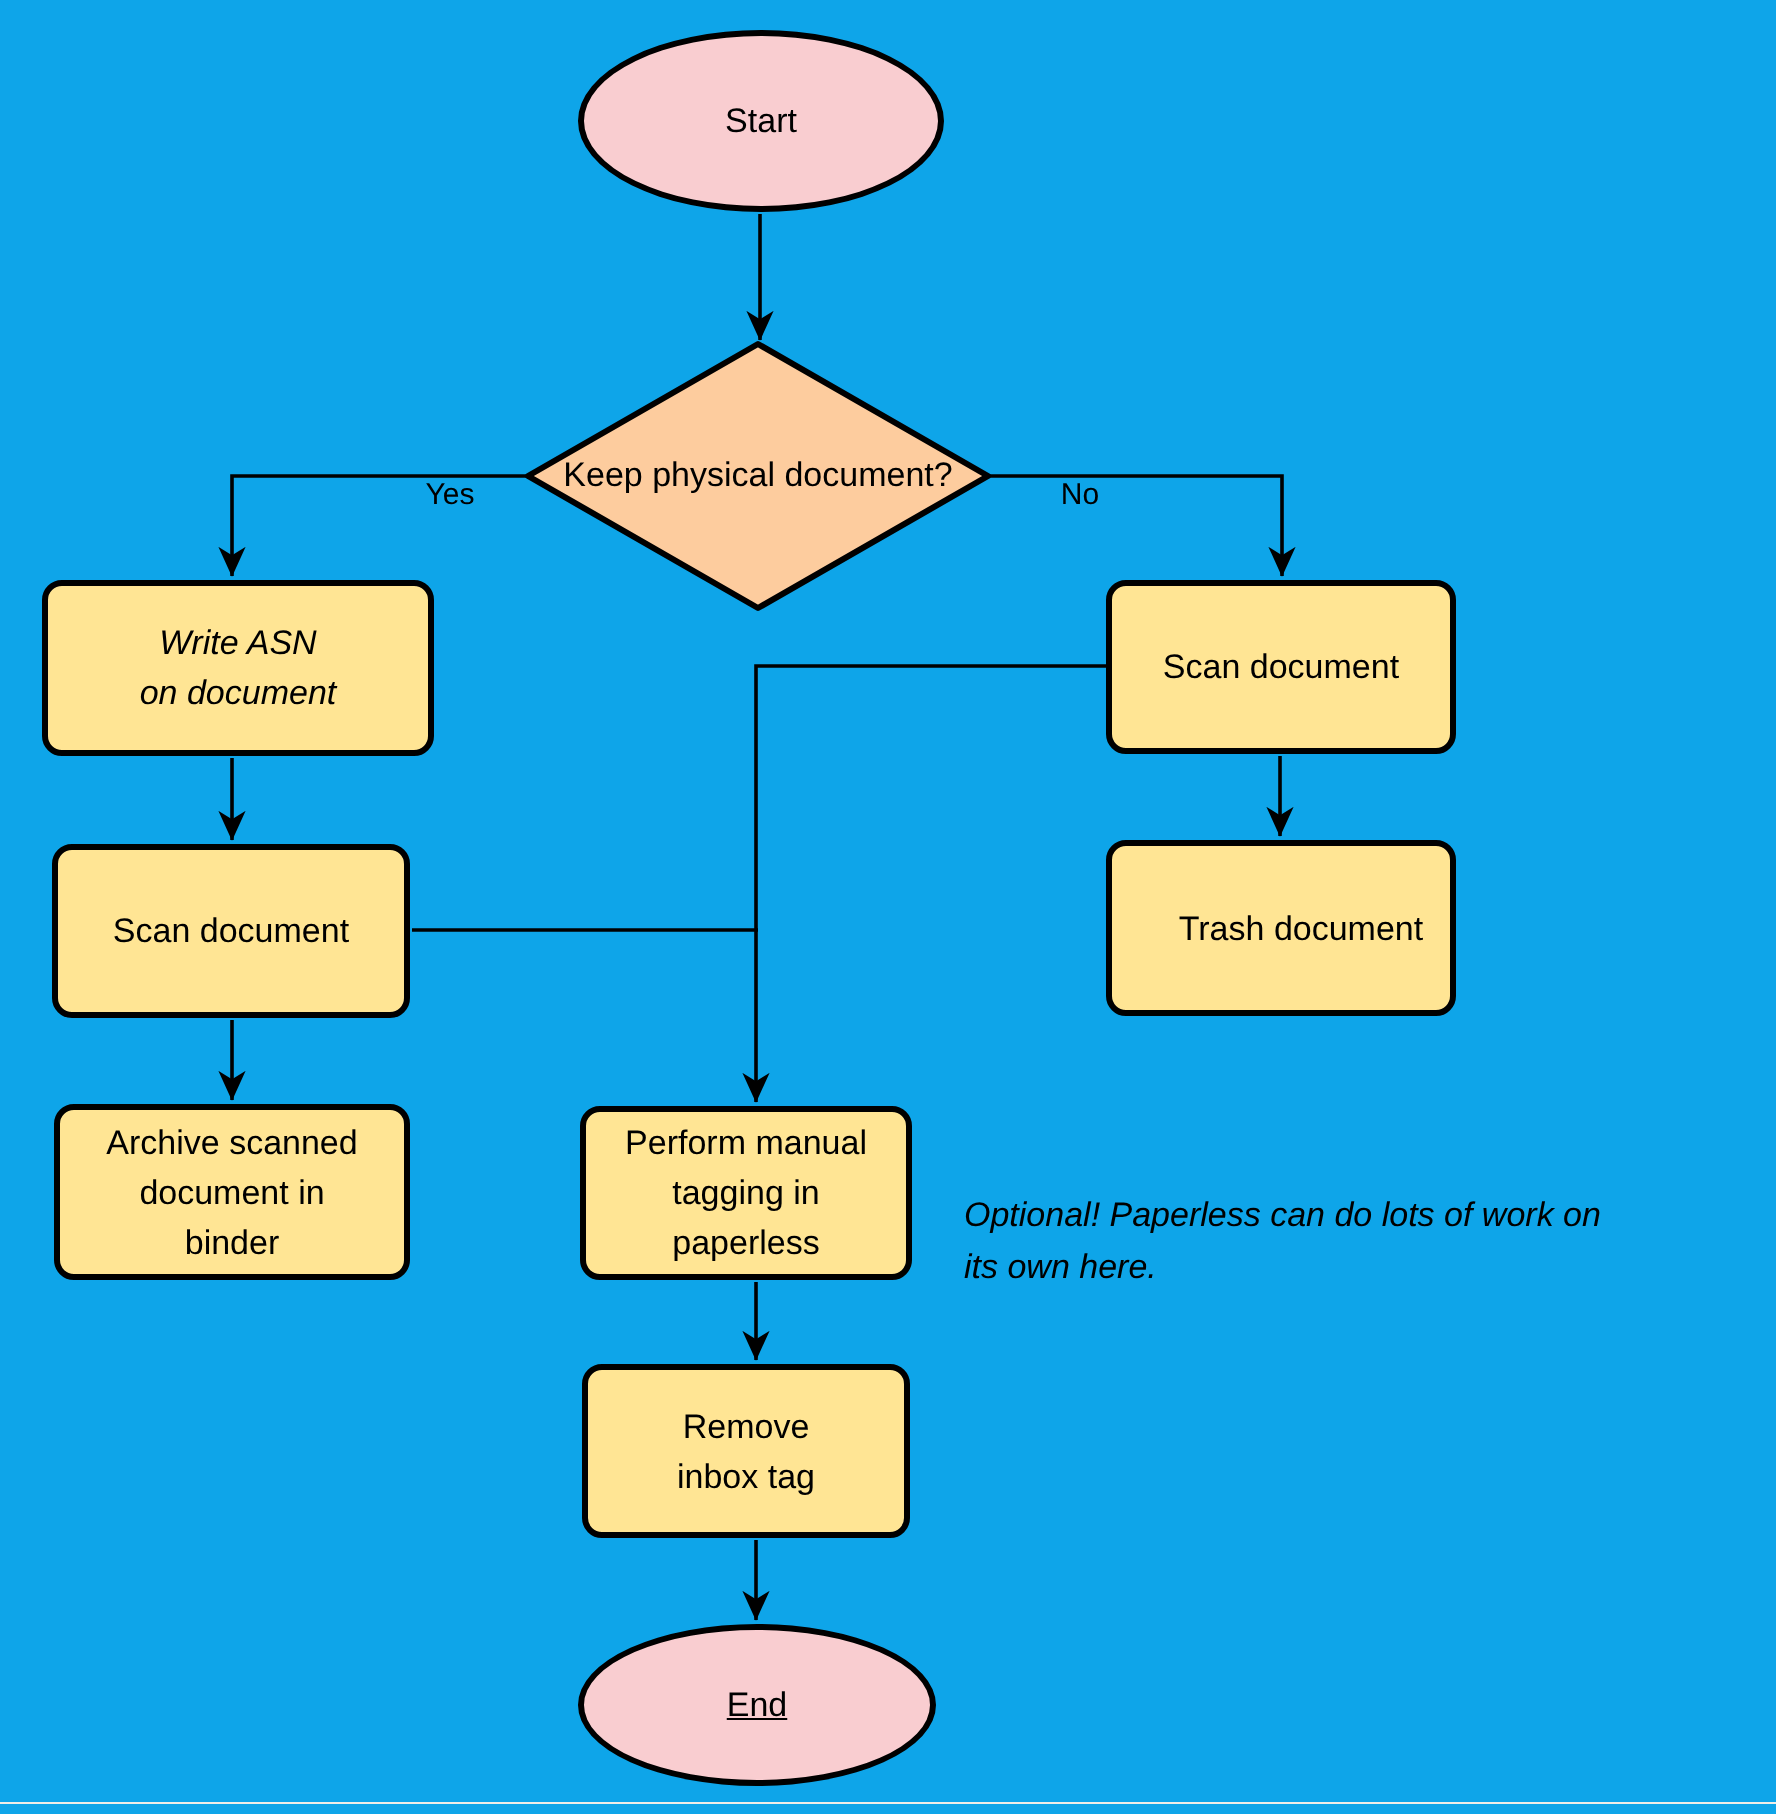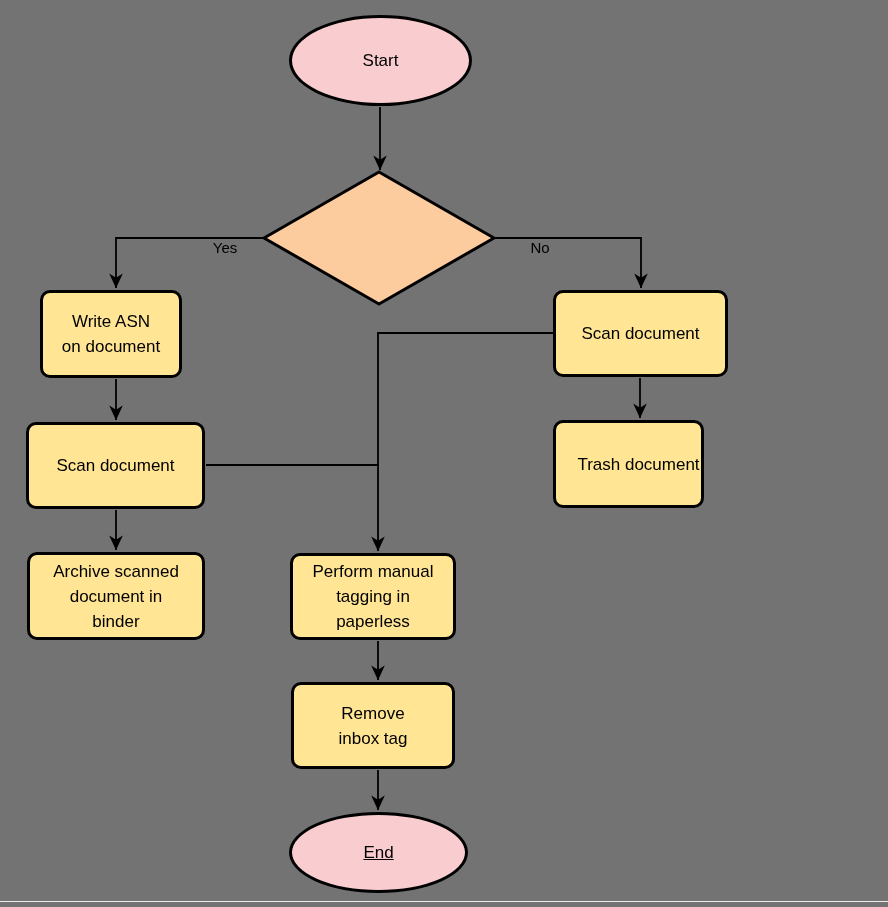--- a/index.html
+++ b/index.html
@@ -9,21 +9,21 @@
     width: 888px;
     height: 907px;
     overflow: hidden;
     font-family: "Liberation Sans", "DejaVu Sans", sans-serif;
     color: #000000;
   }
   #canvas {
     position: relative;
     width: 888px;
     height: 907px;
-    background: #737373;
+    background: #0ea5e9;
   }
   #edges {
     position: absolute;
     left: 0; top: 0;
     width: 888px; height: 907px;
   }
   .node {
     position: absolute;
     box-sizing: border-box;
     display: flex;
@@ -76,25 +76,25 @@
     position: absolute;
     left: 0;
     top: 901px;
     width: 888px;
     height: 1px;
     background: #f0eee8;
   }
 
   
   #n-start   { left: 289px; top: 15px;  width: 183px; height: 91px; }
-  #n-write   { left: 40px;  top: 290px; width: 142px; height: 88px; }
+  #n-write   { left: 21px;  top: 290px; width: 196px; height: 88px; font-style: italic; }
   #n-scan-l  { left: 26px;  top: 422px; width: 179px; height: 87px; }
   #n-archive { left: 27px;  top: 552px; width: 178px; height: 88px; }
   #n-scan-r  { left: 553px; top: 290px; width: 175px; height: 87px; }
-  #n-trash   { left: 553px; top: 420px; width: 151px; height: 88px; padding-left: 20px; }
+  #n-trash   { left: 553px; top: 420px; width: 175px; height: 88px; padding-left: 20px; }
   #n-tag     { left: 290px; top: 553px; width: 166px; height: 87px; }
   #n-remove  { left: 291px; top: 682px; width: 164px; height: 87px; }
   #n-end     { left: 289px; top: 812px; width: 179px; height: 81px; text-decoration: underline; }
   #n-decision-label { left: 264px; top: 172px; width: 230px; height: 132px; }
   #lbl-yes   { left: 200px; top: 211px; }
   #lbl-no    { left: 515px; top: 211px; }
 </style>
 </head>
 <body>
 
@@ -120,20 +120,24 @@
       <path d="M 206 465 L 379 465"></path>
       <path d="M 378 641 L 378 680" marker-end="url(#arrow)"></path>
       <path d="M 378 770 L 378 810" marker-end="url(#arrow)"></path>
     </g>
   </svg>
 
   <div class="node terminal" id="n-start">
     <span class="lbl">Start</span>
   </div>
 
+  <div class="decision-label" id="n-decision-label">
+    <span class="lbl">Keep physical
+document?</span>
+  </div>
 
   <div class="edge-label" id="lbl-yes">Yes</div>
   <div class="edge-label" id="lbl-no">No</div>
 
   <div class="node rect" id="n-write">
     <span class="lbl">Write ASN
 on document</span>
   </div>
 
   <div class="node rect" id="n-scan-l">
@@ -162,16 +166,18 @@
 
   <div class="node rect" id="n-remove">
     <span class="lbl">Remove
 inbox tag</span>
   </div>
 
   <div class="node terminal" id="n-end">
     <span class="lbl">End</span>
   </div>
 
+  <div class="annotation">Optional! Paperless can do lots of work on
+its own here.</div>
 
   <div class="bottom-divider"></div>
 
 </div>
 
 </body></html>

